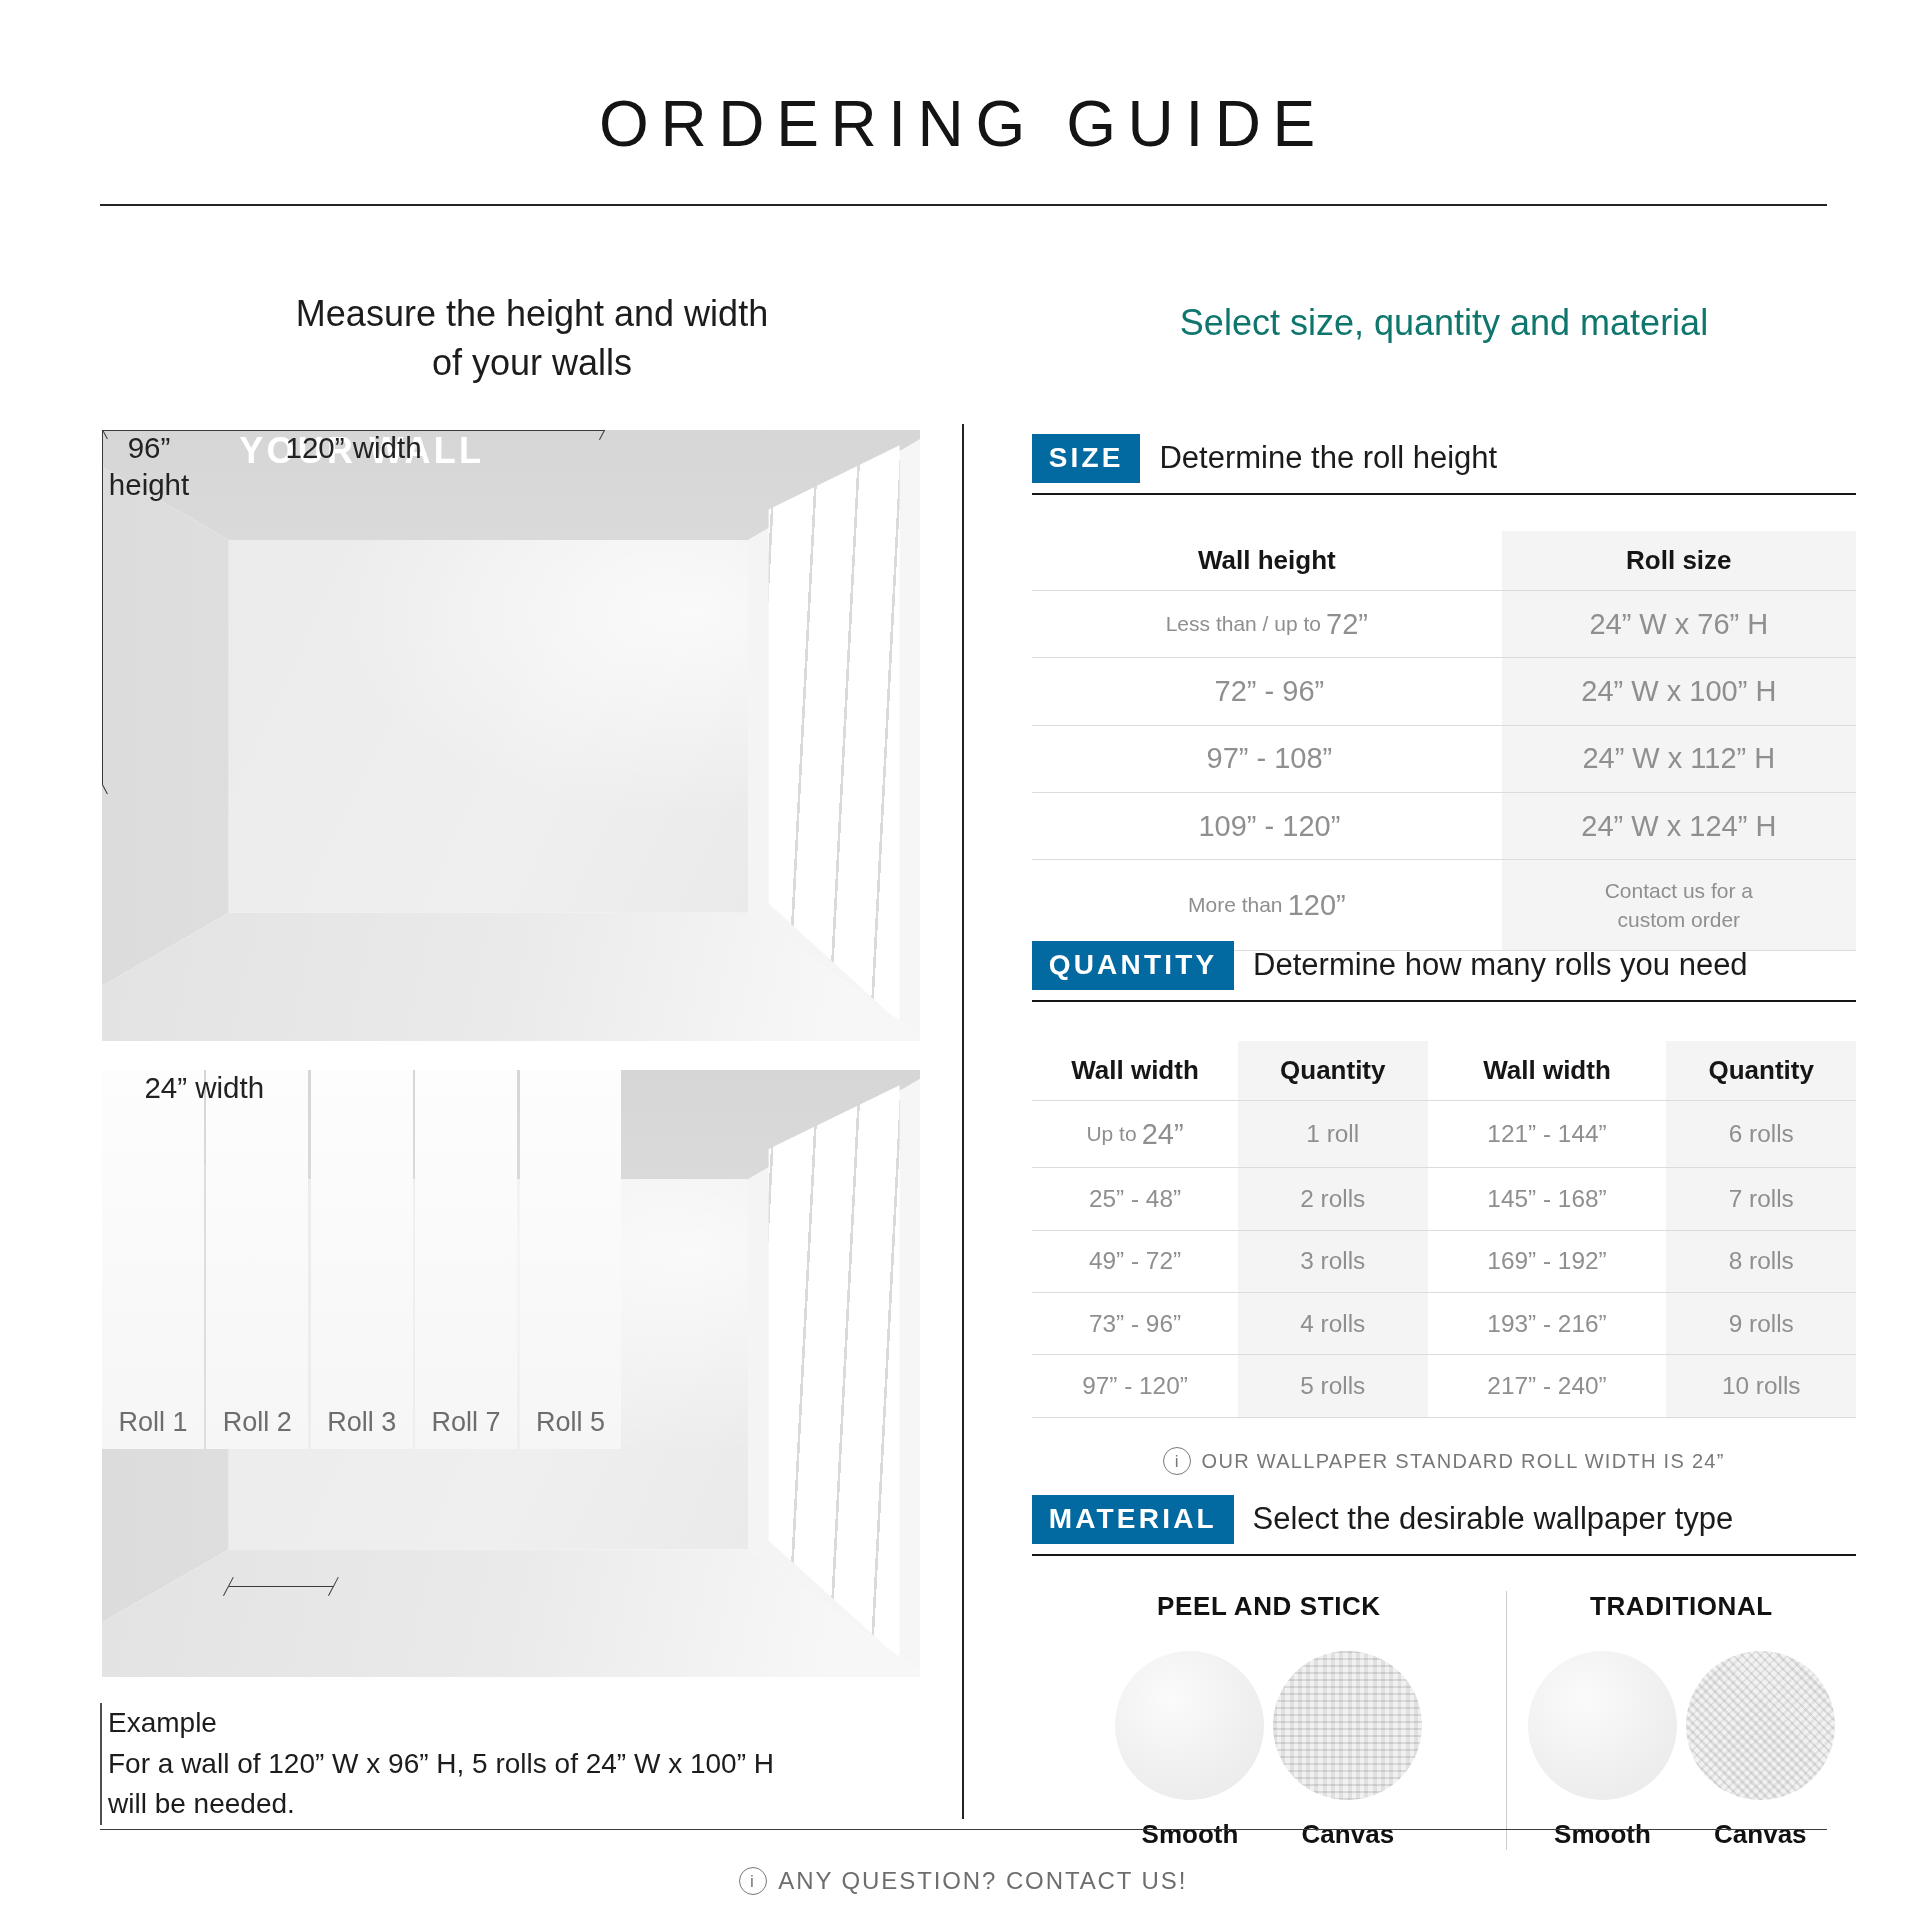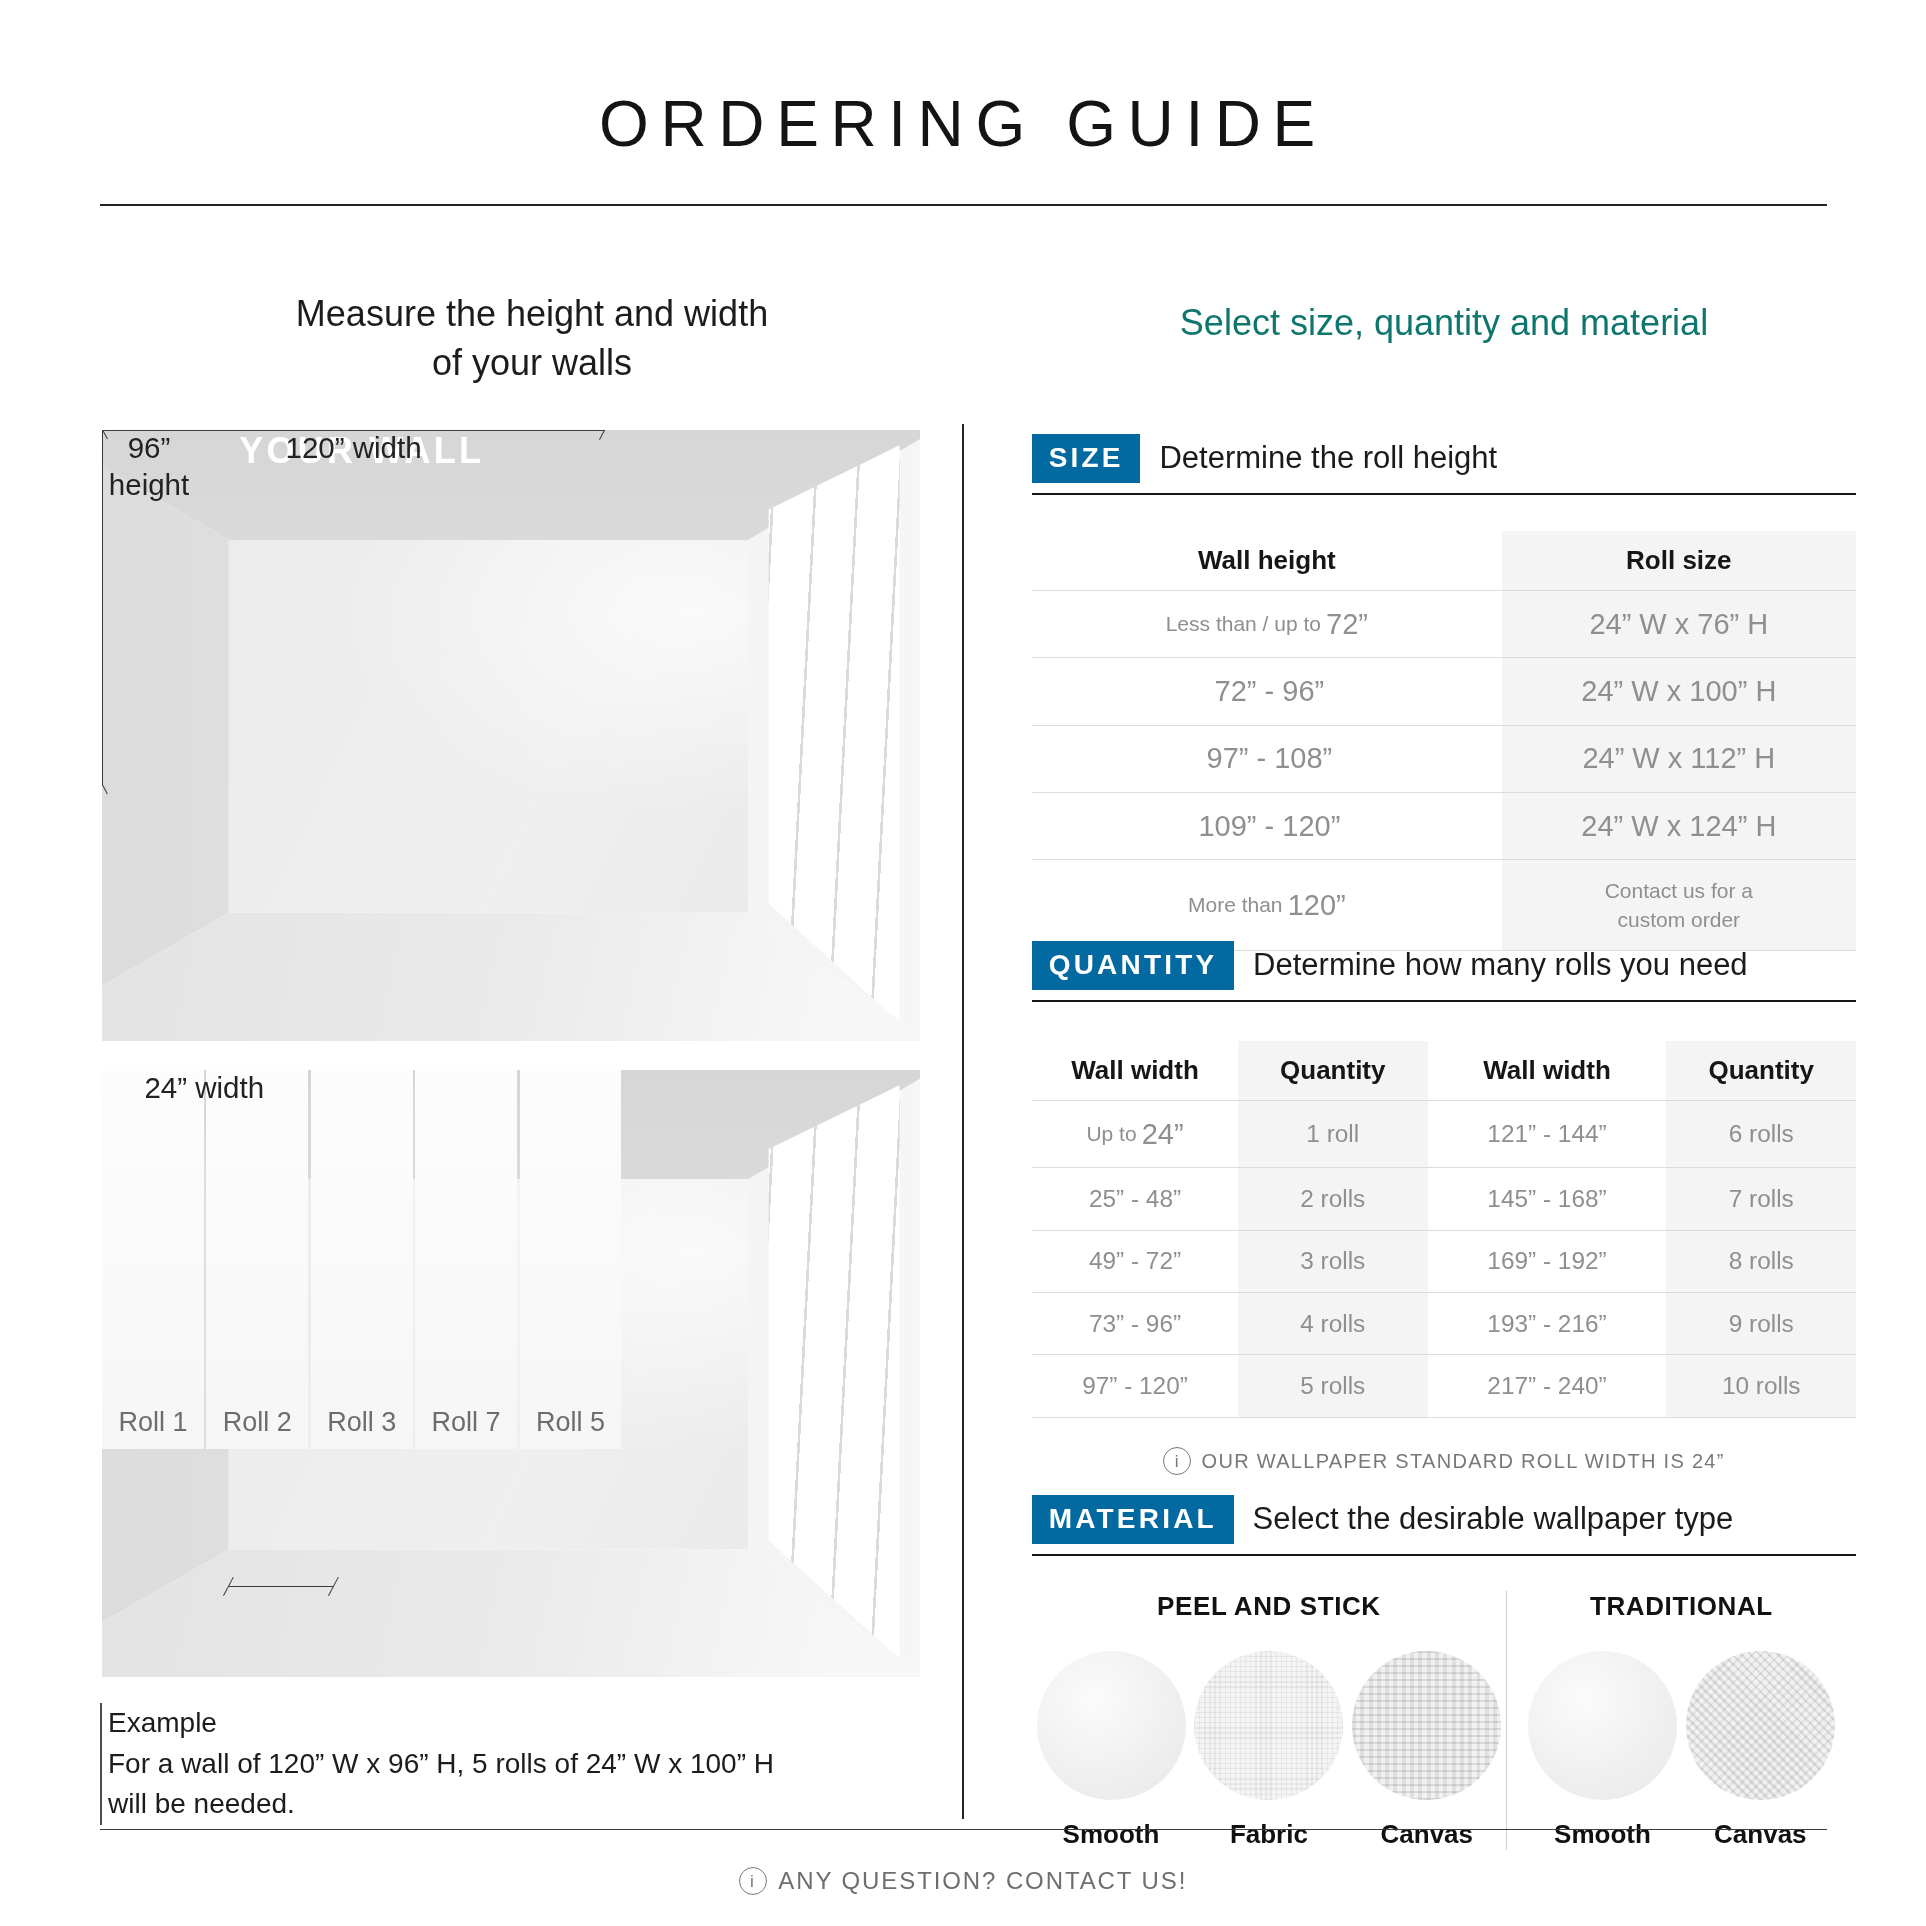--- a/index.html
+++ b/index.html
@@ -291,24 +291,20 @@
   </div>
   <div class="mat-groups">
     <div class="mat-group g1">
       <div class="mat-name">PEEL AND STICK</div>
       <div class="mat-row">
         <div class="mat">
           <div class="swatch sw-smooth"></div>
           <div class="mat-label">Smooth</div>
         </div>
         <div class="mat">
-          <div class="swatch sw-fabric"></div>
-          <div class="mat-label">Fabric</div>
-        </div>
-        <div class="mat">
           <div class="swatch sw-canvas"></div>
           <div class="mat-label">Canvas</div>
         </div>
       </div>
     </div>
     <div class="mat-group g2">
       <div class="mat-name">TRADITIONAL</div>
       <div class="mat-row">
         <div class="mat">
           <div class="swatch sw-smooth"></div>

